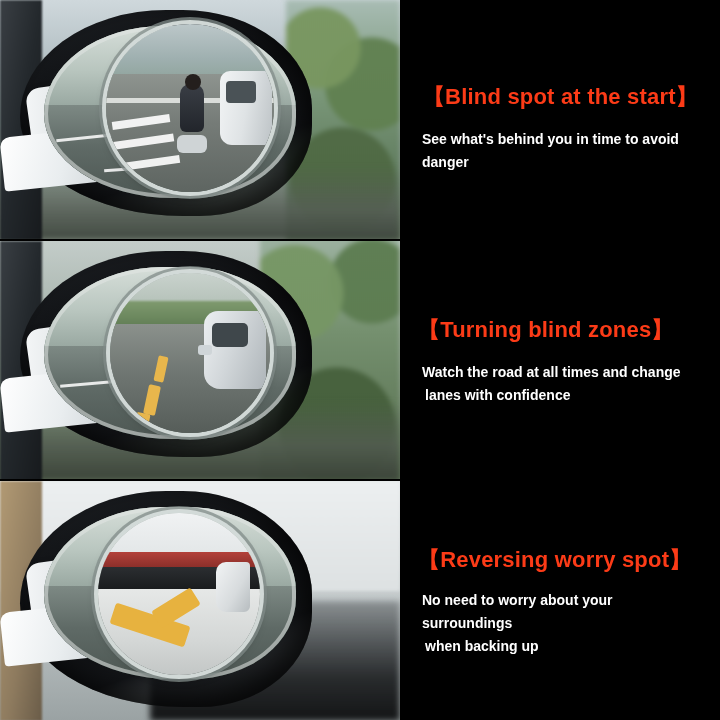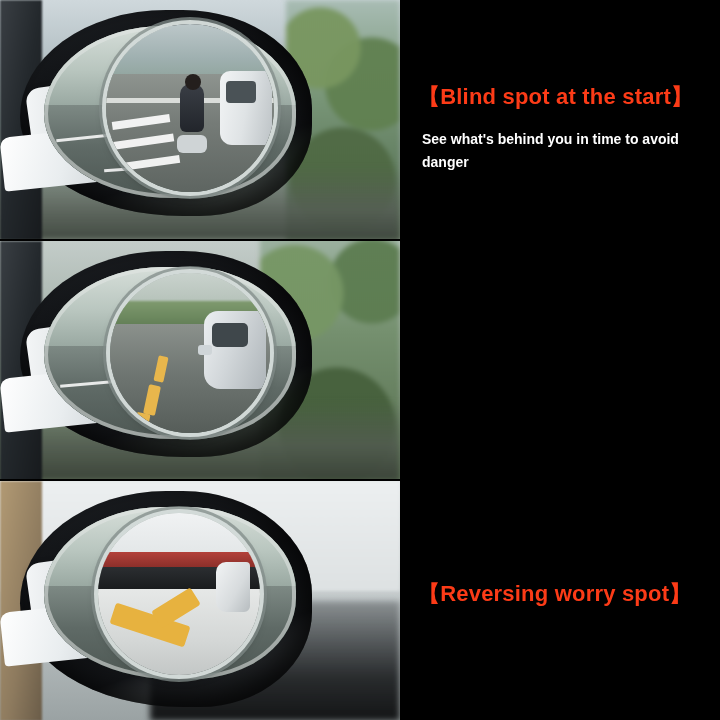--- a/index.html
+++ b/index.html
@@ -346,21 +346,21 @@
     color: #ffffff;
     font-size: 14px;
     font-weight: 600;
     line-height: 1.65;
     margin: 0;
     padding-left: 4px;
   }
   .sub .l2 { display: block; padding-left: 3px; }
 
   .p1 .copy { padding-top: 4px; }
-  .p1 .headline { margin-top: 12px; }
+  .p1 .headline { margin-top: 12px; text-align: right; }
   .p3 .headline { margin-bottom: 14px; }
 </style>
 </head>
 <body>
 
 <div class="poster">
 
   <div class="panel p1">
     <div class="photo">
       <div class="backdrop bg1">
@@ -441,20 +441,25 @@
             <div class="silvercar">
               <div class="win"></div>
               <div class="mir"></div>
             </div>
           </div>
         </div>
       </div>
     </div>
 
     <div class="copy">
+      <p class="headline">【Turning blind zones】</p>
+      <p class="sub">
+        <span>Watch the road at all times and change</span>
+        <span class="l2"> lanes with confidence</span>
+      </p>
     </div>
   </div>
 
   <div class="panel p3">
     <div class="photo">
       <div class="backdrop bg3">
         <div class="wall"></div>
         <div class="darkcar"></div>
       </div>
 
@@ -479,16 +484,20 @@
             <div class="arrow"></div>
             <div class="arrow2"></div>
             <div class="wheel"></div>
           </div>
         </div>
       </div>
     </div>
 
     <div class="copy">
       <p class="headline">【Reversing worry spot】</p>
+      <p class="sub">
+        <span>No need to worry about your surroundings</span>
+        <span class="l2">when backing up</span>
+      </p>
     </div>
   </div>
 
 </div>
 
 </body></html>

